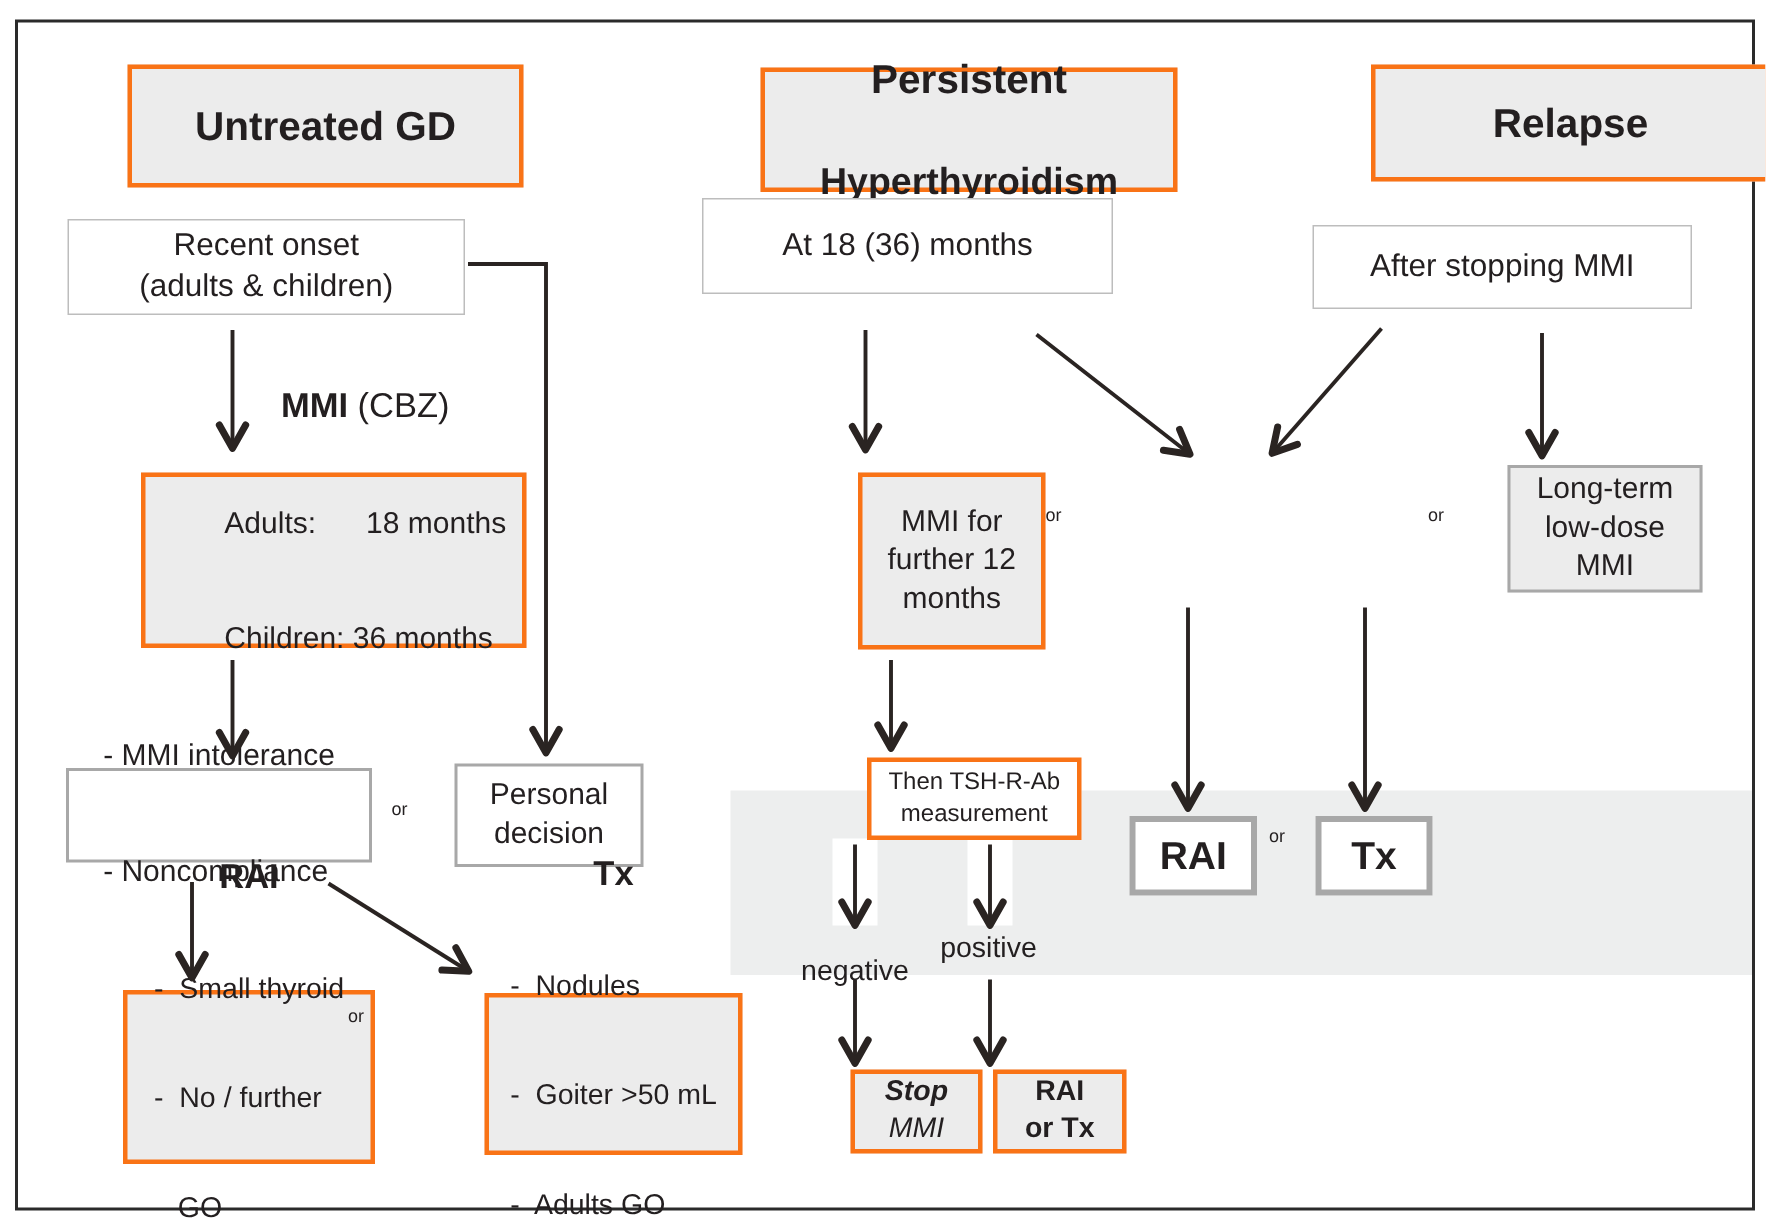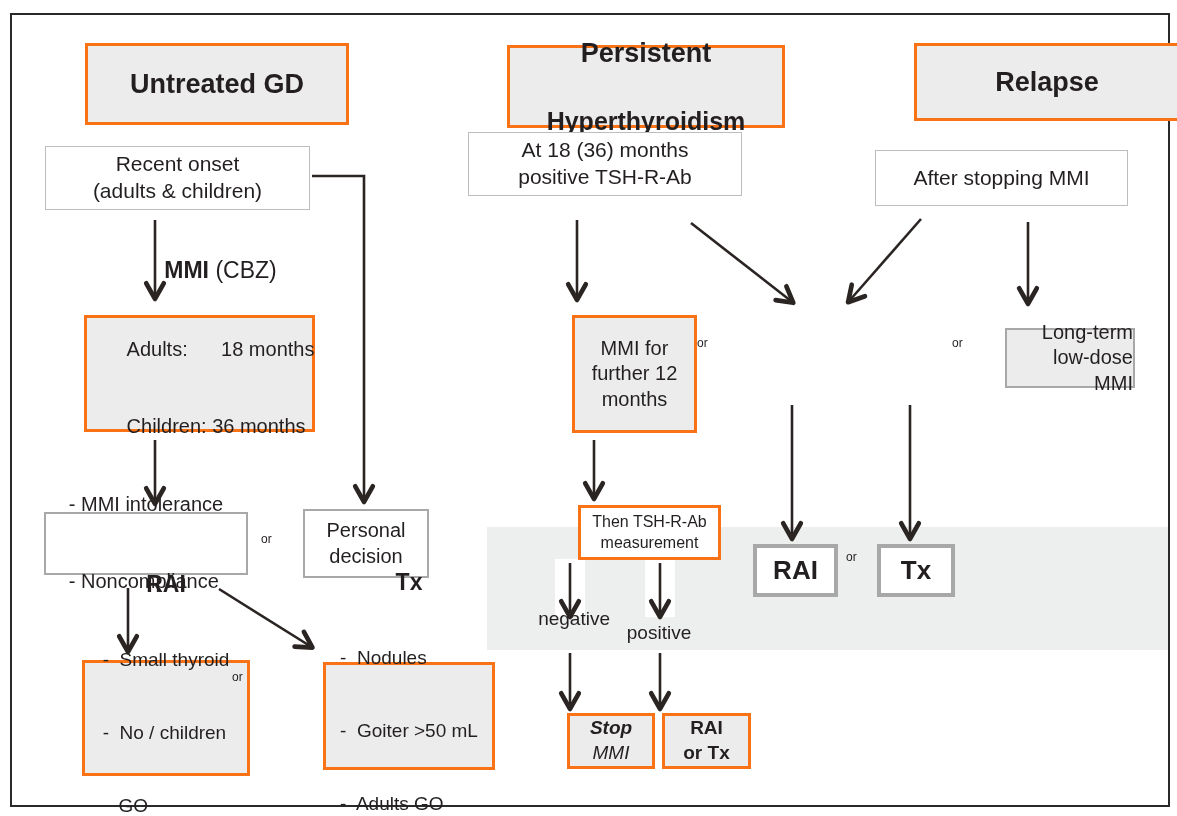--- a/index.html
+++ b/index.html
@@ -48,21 +48,21 @@
 
   <div class="box fill b-thick" style="left:45px;top:43px;width:264px;height:82px;">
     <div class="t27b">Untreated GD</div>
   </div>
 
   <div class="box white b-thin" style="left:45px;top:146px;width:265px;height:64px;">
     <div class="t21">Recent onset</div>
     <div class="t21">(adults &amp; children)</div>
   </div>
 
-  <div class="box fill b-thick" style="left:44px;top:315px;width:231px;height:117px;padding-left:42px;">
+  <div class="box fill b-thick" style="left:54px;top:315px;width:257px;height:117px;padding-left:42px;">
     <div>
       <span class="t23b">MMI</span><span class="t23"> (CBZ)</span>
     </div>
     <div class="leftlist t20">
       <div>Adults:      18 months</div>
       <div>Children: 36 months</div>
     </div>
   </div>
 
   <div class="box white b-med" style="left:44px;top:512px;width:204px;height:63px;">
@@ -76,21 +76,21 @@
 
   <div class="box white b-med" style="left:303px;top:509px;width:126px;height:69px;">
     <div class="t20">Personal</div>
     <div class="t20">decision</div>
   </div>
 
   <div class="box fill b-thick" style="left:42px;top:660px;width:168px;height:116px;">
     <div class="t23b">RAI</div>
     <div class="leftlist t19">
       <div>-  Small thyroid</div>
-      <div>-  No / children</div>
+      <div>-  No / further</div>
       <div>   GO</div>
     </div>
   </div>
 
   <div class="or" style="left:232px;top:670px;">or</div>
 
   <div class="box fill b-thick" style="left:283px;top:662px;width:172px;height:108px;">
     <div class="t23b">Tx</div>
     <div class="leftlist t19">
       <div>-  Nodules</div>
@@ -99,37 +99,36 @@
     </div>
   </div>
 
   <div class="box fill b-thick" style="left:467px;top:45px;width:278px;height:83px;line-height:1.2;gap:37px;">
     <div class="t27b">Persistent</div>
     <div class="t25b">Hyperthyroidism</div>
   </div>
 
   <div class="box white b-thin" style="left:468px;top:132px;width:274px;height:64px;">
     <div class="t21">At 18 (36) months</div>
-    <div class="t21">positive TSH-R-Ab</div>
   </div>
 
   <div class="box fill b-thick" style="left:532px;top:315px;width:125px;height:118px;">
     <div class="t20">MMI for</div>
     <div class="t20">further 12</div>
     <div class="t20">months</div>
   </div>
 
   <div class="or" style="left:697px;top:336px;">or</div>
 
   <div class="box white b-thick" style="left:538px;top:505px;width:143px;height:55px;">
     <div class="t16">Then TSH-R-Ab</div>
     <div class="t16">measurement</div>
   </div>
 
-  <div class="lbl" style="left:530px;top:608px;width:80px;text-align:right;">negative</div>
+  <div class="lbl" style="left:530px;top:637px;width:80px;">negative</div>
   <div class="lbl" style="left:620px;top:622px;width:78px;">positive</div>
 
   <div class="box fill b-thick" style="left:527px;top:713px;width:88px;height:56px;line-height:1.3;font-style:italic;">
     <div class="t19b">Stop</div>
     <div class="t19">MMI</div>
   </div>
 
   <div class="box fill b-thick" style="left:622px;top:713px;width:89px;height:56px;line-height:1.3;">
     <div class="t19b">RAI</div>
     <div class="t19b">or Tx</div>
@@ -139,21 +138,21 @@
     <div class="t27b">Relapse</div>
   </div>
 
   <div class="box white b-thin" style="left:875px;top:150px;width:253px;height:56px;">
     <div class="t21">After stopping MMI</div>
   </div>
 
 
   <div class="or" style="left:952px;top:336px;">or</div>
 
-  <div class="box fill b-med" style="left:1005px;top:328px;width:130px;height:60px;align-items:flex-end;">
+  <div class="box fill b-med" style="left:1005px;top:310px;width:130px;height:85px;">
     <div class="t20">Long-term</div>
     <div class="t20">low-dose</div>
     <div class="t20">MMI</div>
   </div>
 
   <div class="box white b-xthick" style="left:753px;top:544px;width:85px;height:53px;">
     <div class="t26b">RAI</div>
   </div>
 
   <div class="or" style="left:846px;top:550px;">or</div>

